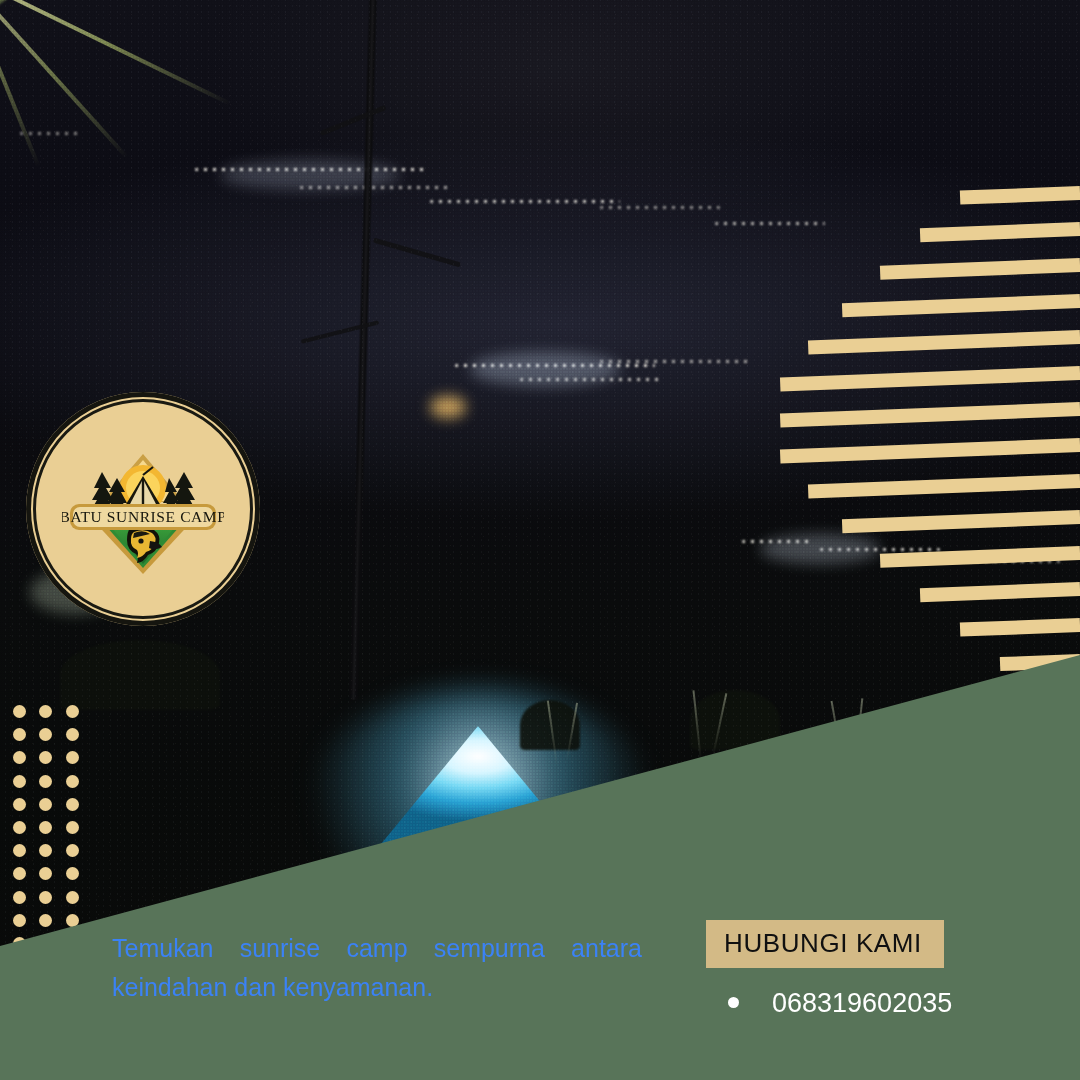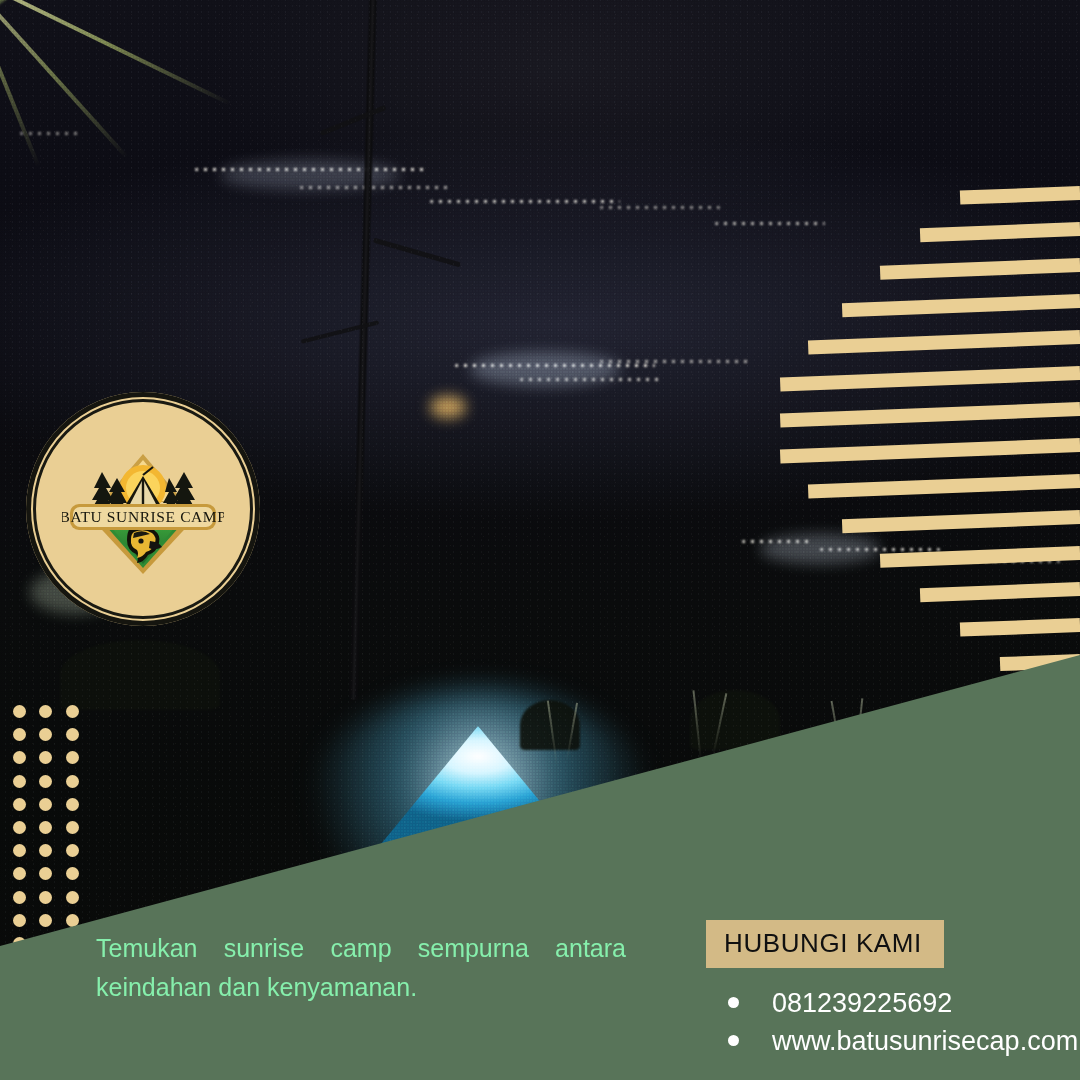--- a/index.html
+++ b/index.html
@@ -138,22 +138,22 @@
   
   .title{
     position:absolute;left:96px;top:694px;width:780px;
     color:#fff;font-weight:bold;font-size:78px;line-height:.92;
     letter-spacing:1px;margin:0;
     font-family:"Liberation Sans", sans-serif;
   }
   .title .l2{display:block;}
 
   .desc{
-    position:absolute;left:96px;top:904px;width:530px;
-    color:#86efac;font-size:25px;line-height:1.55;
+    position:absolute;left:112px;top:904px;width:530px;
+    color:#3b82f6;font-size:25px;line-height:1.55;
     text-align:justify;text-align-last:left;
     font-family:"Liberation Sans", sans-serif;
   }
 
   .contact{position:absolute;left:706px;top:920px;width:360px;}
   .badge{
     display:inline-block;background:var(--badge);color:#101010;
     font-size:26px;letter-spacing:.6px;padding:8px 22px 9px 18px;text-align:center;
   }
   .clist{list-style:none;margin:16px 0 0 0;padding:0 0 0 22px;color:#fff;}
@@ -353,18 +353,17 @@
       </defs>
     </svg>
   </div>
 
 
   <p class="desc">Temukan sunrise camp sempurna antara keindahan dan kenyamanan.</p>
 
   <div class="contact">
     <div class="badge">HUBUNGI KAMI</div>
     <ul class="clist">
-      <li>081239225692</li>
-      <li>www.batusunrisecap.com</li>
+      <li>068319602035</li>
     </ul>
   </div>
 
 </div>
 
 </body></html>

